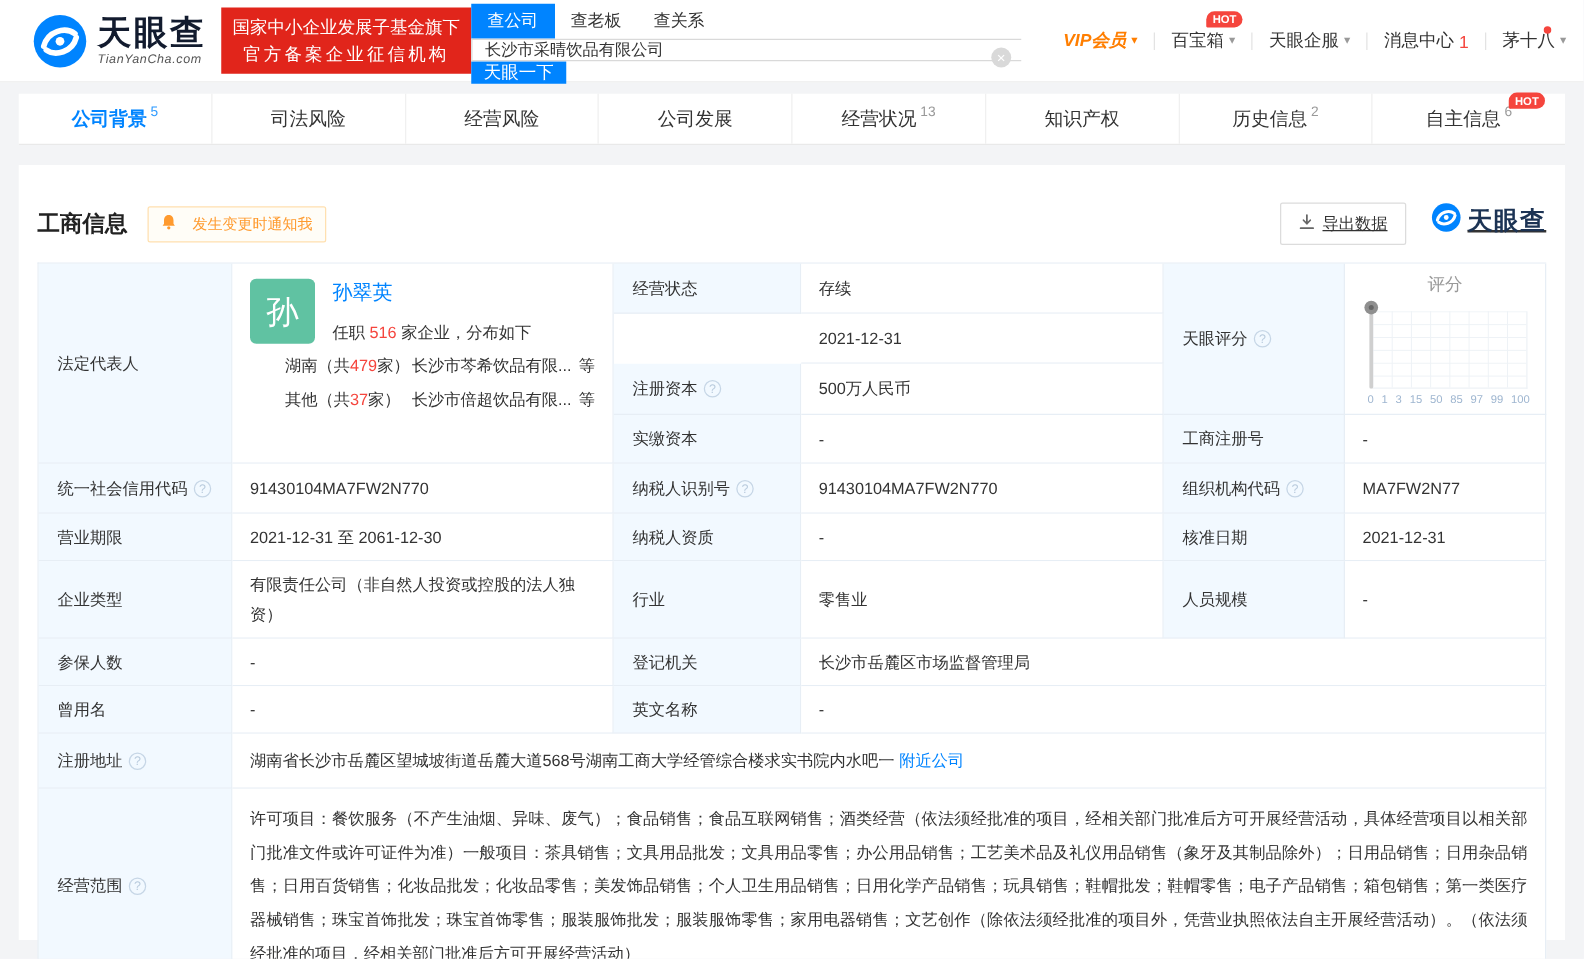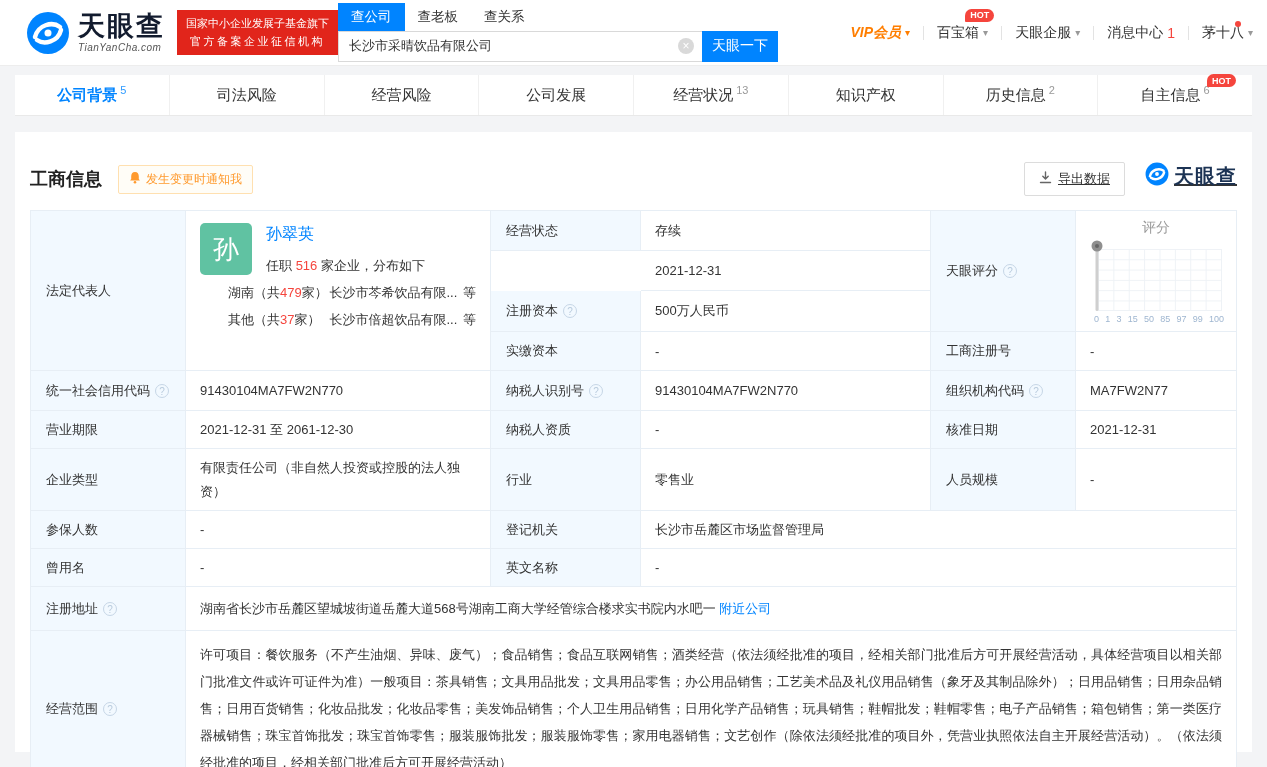--- a/index.html
+++ b/index.html
@@ -8,27 +8,27 @@
 
   
   .topbar { height:66px; background:#fff; display:flex; align-items:center;
     padding:0 14px 0 26px; border-bottom:1px solid #ededed; }
   .logo-wrap { display:flex; align-items:center; gap:8px; }
   .logo-icon svg { display:block; }
   .brand-col { display:flex; flex-direction:column; line-height:1; }
   .brand-name { font-size:27px; font-weight:bold; color:#121b2e; letter-spacing:2px; }
   .brand-domain { font-size:10px; color:#555; margin-top:3px; letter-spacing:.5px;font-style:italic; }
   .gov-badge { background:#e1251b; color:#fff; margin-left:12px; padding:5px 9px;
-    font-size:11px; line-height:1.55; text-align:center; }
+    font-size:14px; line-height:1.55; text-align:center; }
   .gov-badge .l2 { letter-spacing:2.5px; }
   .search-block { width:440px; }
   .search-tabs { display:flex; align-items:flex-end; height:27px; }
   .search-tab { font-size:13.5px; color:#333; padding:5px 13px; cursor:pointer; }
   .search-tab.active { background:#0084ff; color:#fff; }
-  .search-row { display:flex; height:31px; }
+  .search-row { display:flex; height:31px;flex-direction:column; }
   .search-input-wrap { position:relative; flex:1; }
   .search-input { width:100%; height:100%; border:1px solid #d9d9d9; border-right:none;
     padding:0 30px 0 10px; font-size:13px; color:#333; outline:none; }
   .clear-icon { position:absolute; right:8px; top:7px; width:16px; height:16px;
     background:#d9d9d9; color:#fff; border-radius:50%; font-size:12px; line-height:16px;
     text-align:center; cursor:pointer; }
   .search-btn { width:76px; background:#0084ff; color:#fff; border:none; font-size:14px; cursor:pointer; }
   .top-menu { margin-left:auto; display:flex; align-items:center; font-size:14px; }
   .menu-item { position:relative; display:flex; align-items:center; gap:4px; cursor:pointer; white-space:nowrap; }
   .caret { font-size:10px; color:#999; }
@@ -50,21 +50,21 @@
   .nav-tab.active { color:#0084ff; font-weight:bold; }
   .nav-count { font-size:11px; color:#999; margin:-10px 0 0 3px; font-weight:normal; }
   .nav-tab.active .nav-count { color:#2f9bff; }
   .nav-hot { position:absolute; top:-1px; right:16px; background:#f5453d; color:#fff;
     font-size:9px; font-weight:bold; padding:1.5px 5px; border-radius:7px 7px 7px 1px; }
 
   
   .panel { margin:16px 15px 0; background:#fff; padding:0 15px 12px; height:620px; }
   .sec-head { display:flex; align-items:center; padding:30px 0 14px; }
   .sec-title { font-size:18px; font-weight:bold; color:#222; }
-  .notify-badge { margin-left:16px; display:flex; align-items:center; gap:5px;
+  .notify-badge { margin-left:16px; display:flex; align-items:center; gap:13px;
     border:1px solid #ffe0b0; background:#fffdf7; color:#ff9a2e; font-size:12px;
     padding:5px 10px; border-radius:2px; cursor:pointer; }
   .head-right { margin-left:auto; display:flex; align-items:flex-start;text-decoration:underline; }
   .export-btn { display:flex; align-items:center; gap:6px; border:1px solid #dcdcdc;
     background:#fff; color:#333; font-size:13px; padding:7px 14px; border-radius:2px; cursor:pointer; }
   .mini-logo { display:flex; align-items:center; gap:5px; margin-left:20px; }
   .mini-logo-text { font-size:20px; font-weight:bold; color:#1c3354; letter-spacing:1px; }
 
   
   .biz-table { display:grid;

